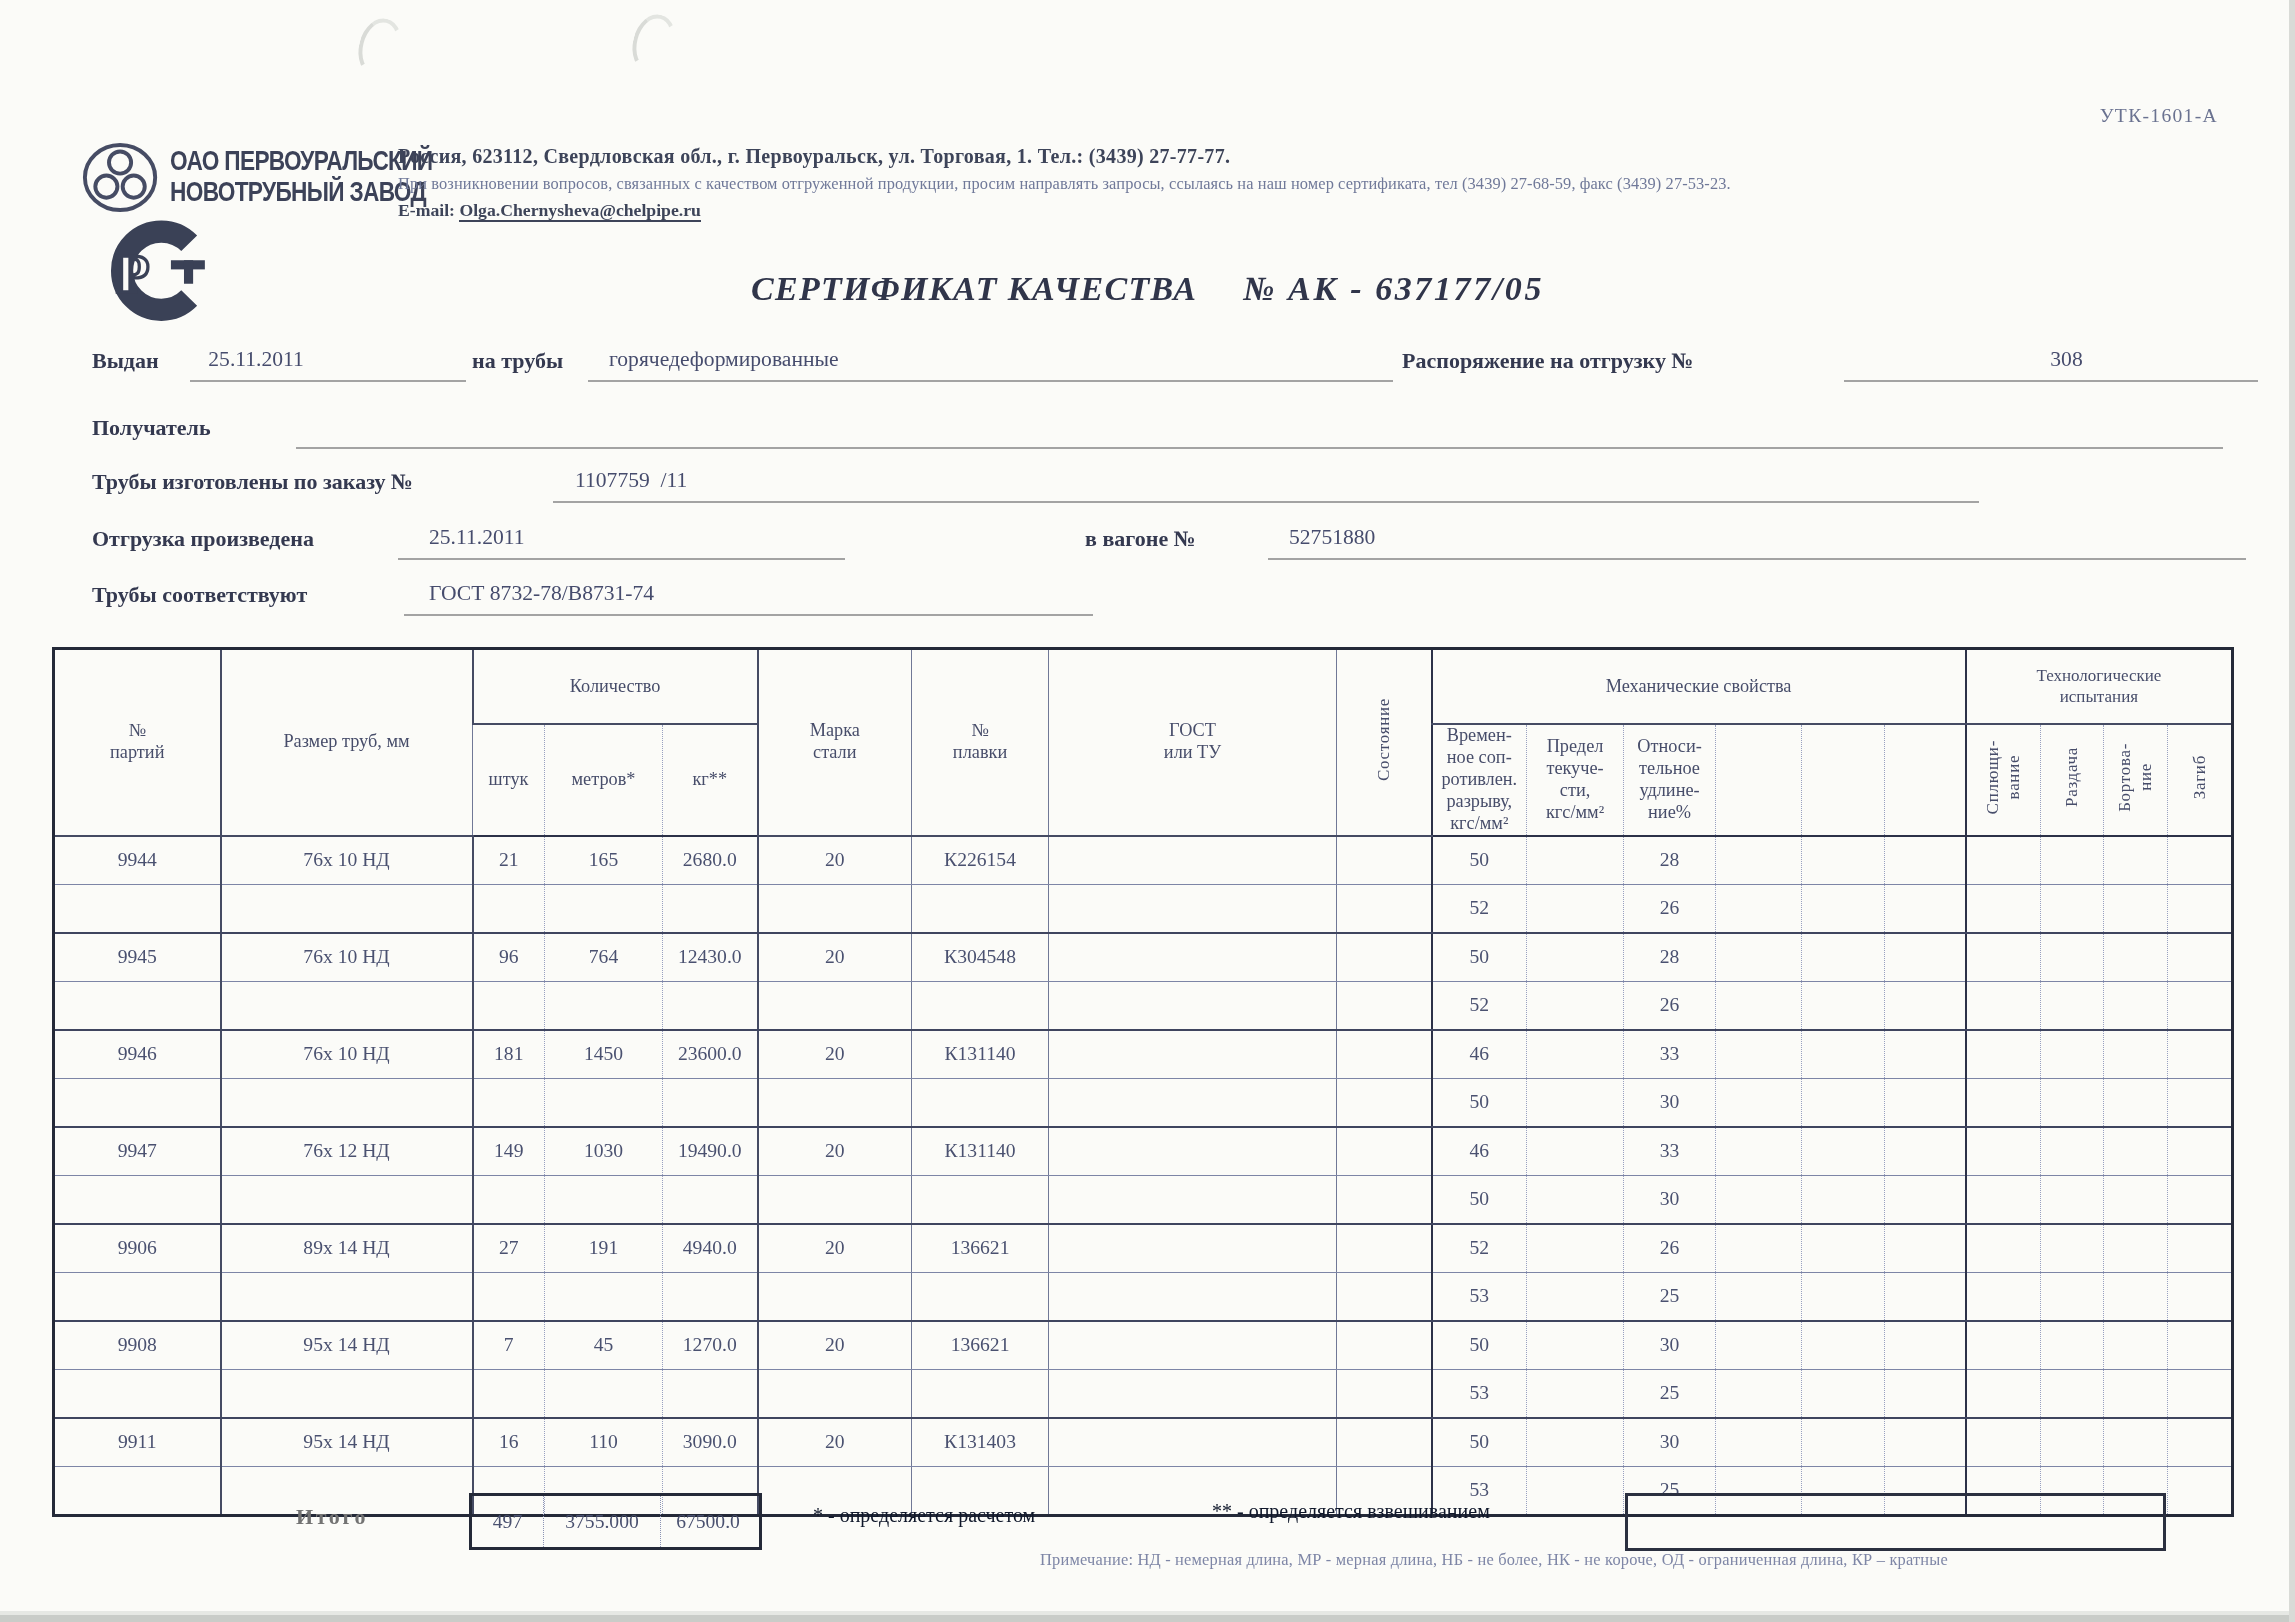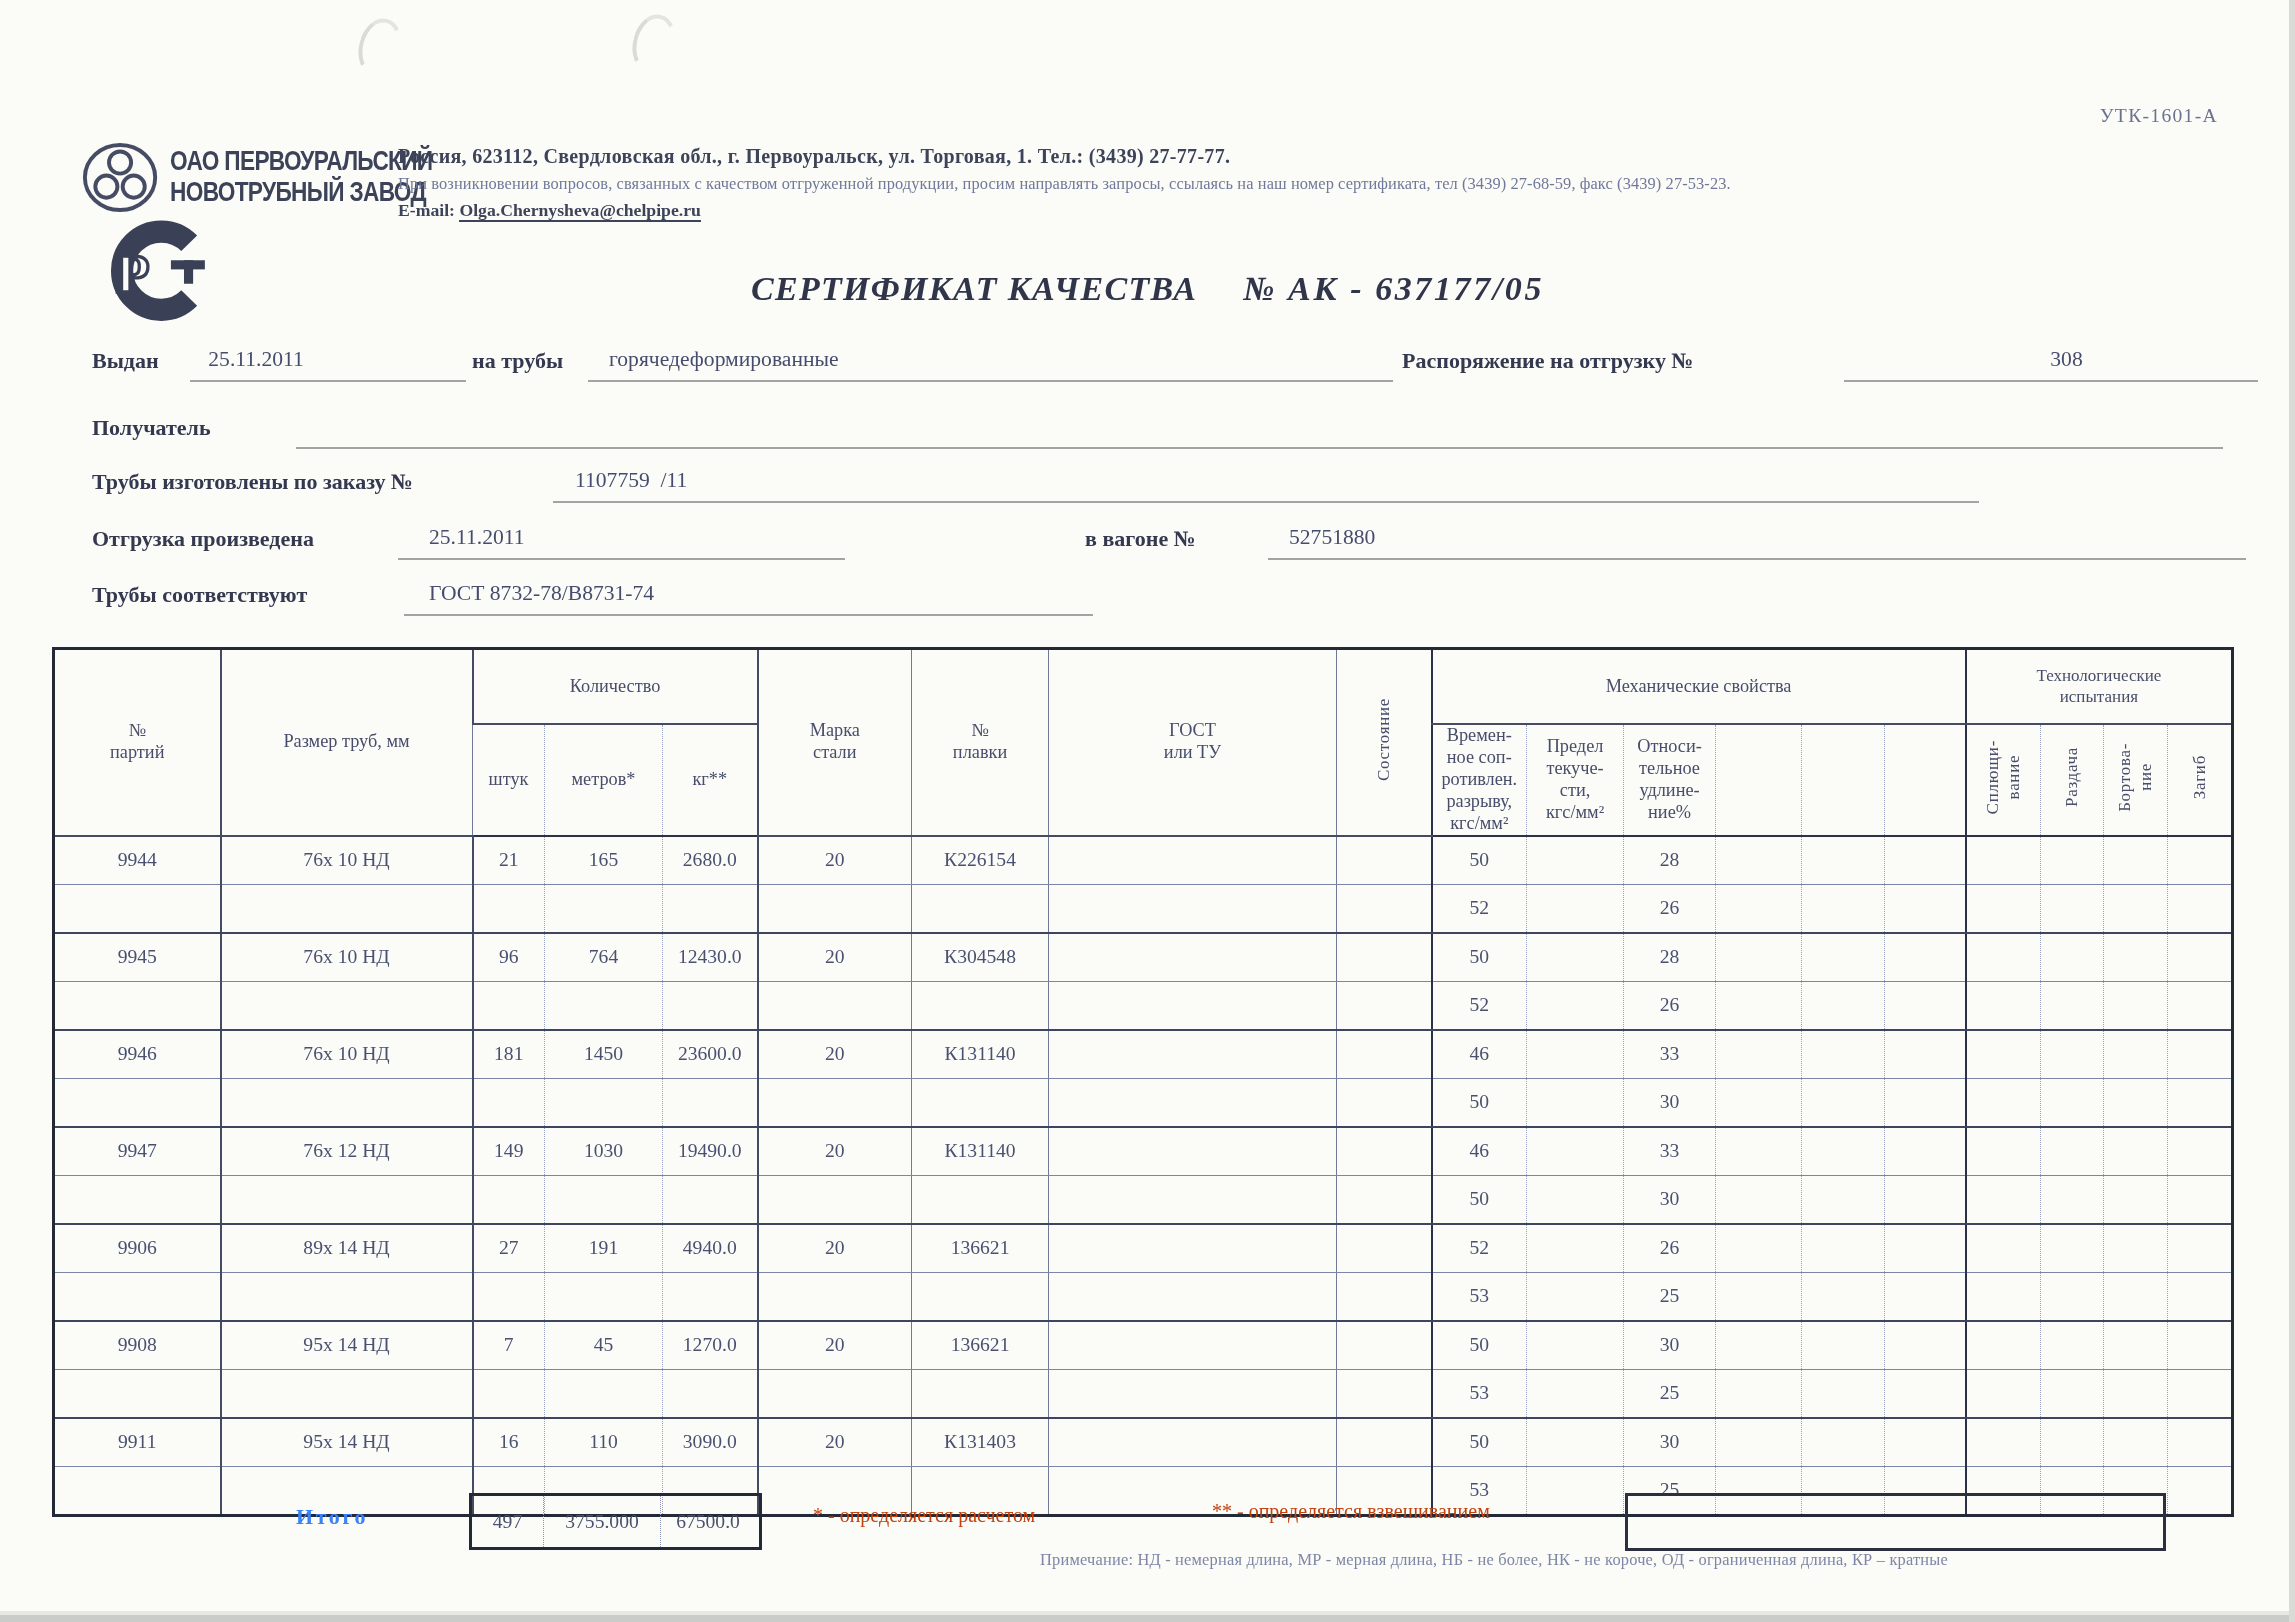--- a/index.html
+++ b/index.html
@@ -44,27 +44,27 @@
   .cert-table td{height:47px;}
   tr.row-main td{border-bottom:1.3px solid #7d85a6;}
   tr.row-sub td{border-bottom:2px solid #3f455f;}
   .bl-dot{border-left:1.3px dotted #98a0c0 !important;}
   .bl-med{border-left:2px solid #454b63 !important;}
   .bl-thick{border-left:2.6px solid #2c3148 !important;}
   .pre{white-space:pre-line; line-height:1.2; display:inline-block;}
   .small-h{font-size:15.7px;}
   .vert{writing-mode:vertical-rl; transform:rotate(180deg); white-space:pre-line; line-height:1.25; font-size:17px; letter-spacing:0.7px;}
   
-  .total-label{position:absolute; left:296px; top:1504px; font-size:22px; font-weight:700; letter-spacing:2.6px; color:#3b82f6;}
+  .total-label{position:absolute; left:296px; top:1504px; font-size:22px; font-weight:700; letter-spacing:2.6px; color:#737373;}
   .total-box{position:absolute; left:469px; top:1493px; width:287px; height:51px; border:3.3px solid #242938;
              display:flex; align-items:flex-end; font-size:19.6px; color:#4a5170;}
   .total-cell{height:100%; display:flex; align-items:center; justify-content:center;}
   .total-cell + .total-cell{border-left:1.3px dotted #8b93b4;}
   .tc1{width:71px;} .tc2{width:116px;} .tc3{width:94px;}
-  .fnote{position:absolute; font-size:20px; color:#c2410c; white-space:pre;}
+  .fnote{position:absolute; font-size:20px; color:#0f172a; white-space:pre;}
   .empty-box{position:absolute; left:1625px; top:1493px; width:535px; height:52px; border:3.3px solid #2b3040; background:transparent;}
   .bottom-note{position:absolute; left:1040px; top:1550px; width:1192px; font-size:16.4px; color:#7e86a6; letter-spacing:0.2px;}
   svg{display:block;}
 </style>
 </head>
 <body>
 
 <div class="page">
 
   <div class="smudge" style="left:359px; top:18.3px;"></div>

